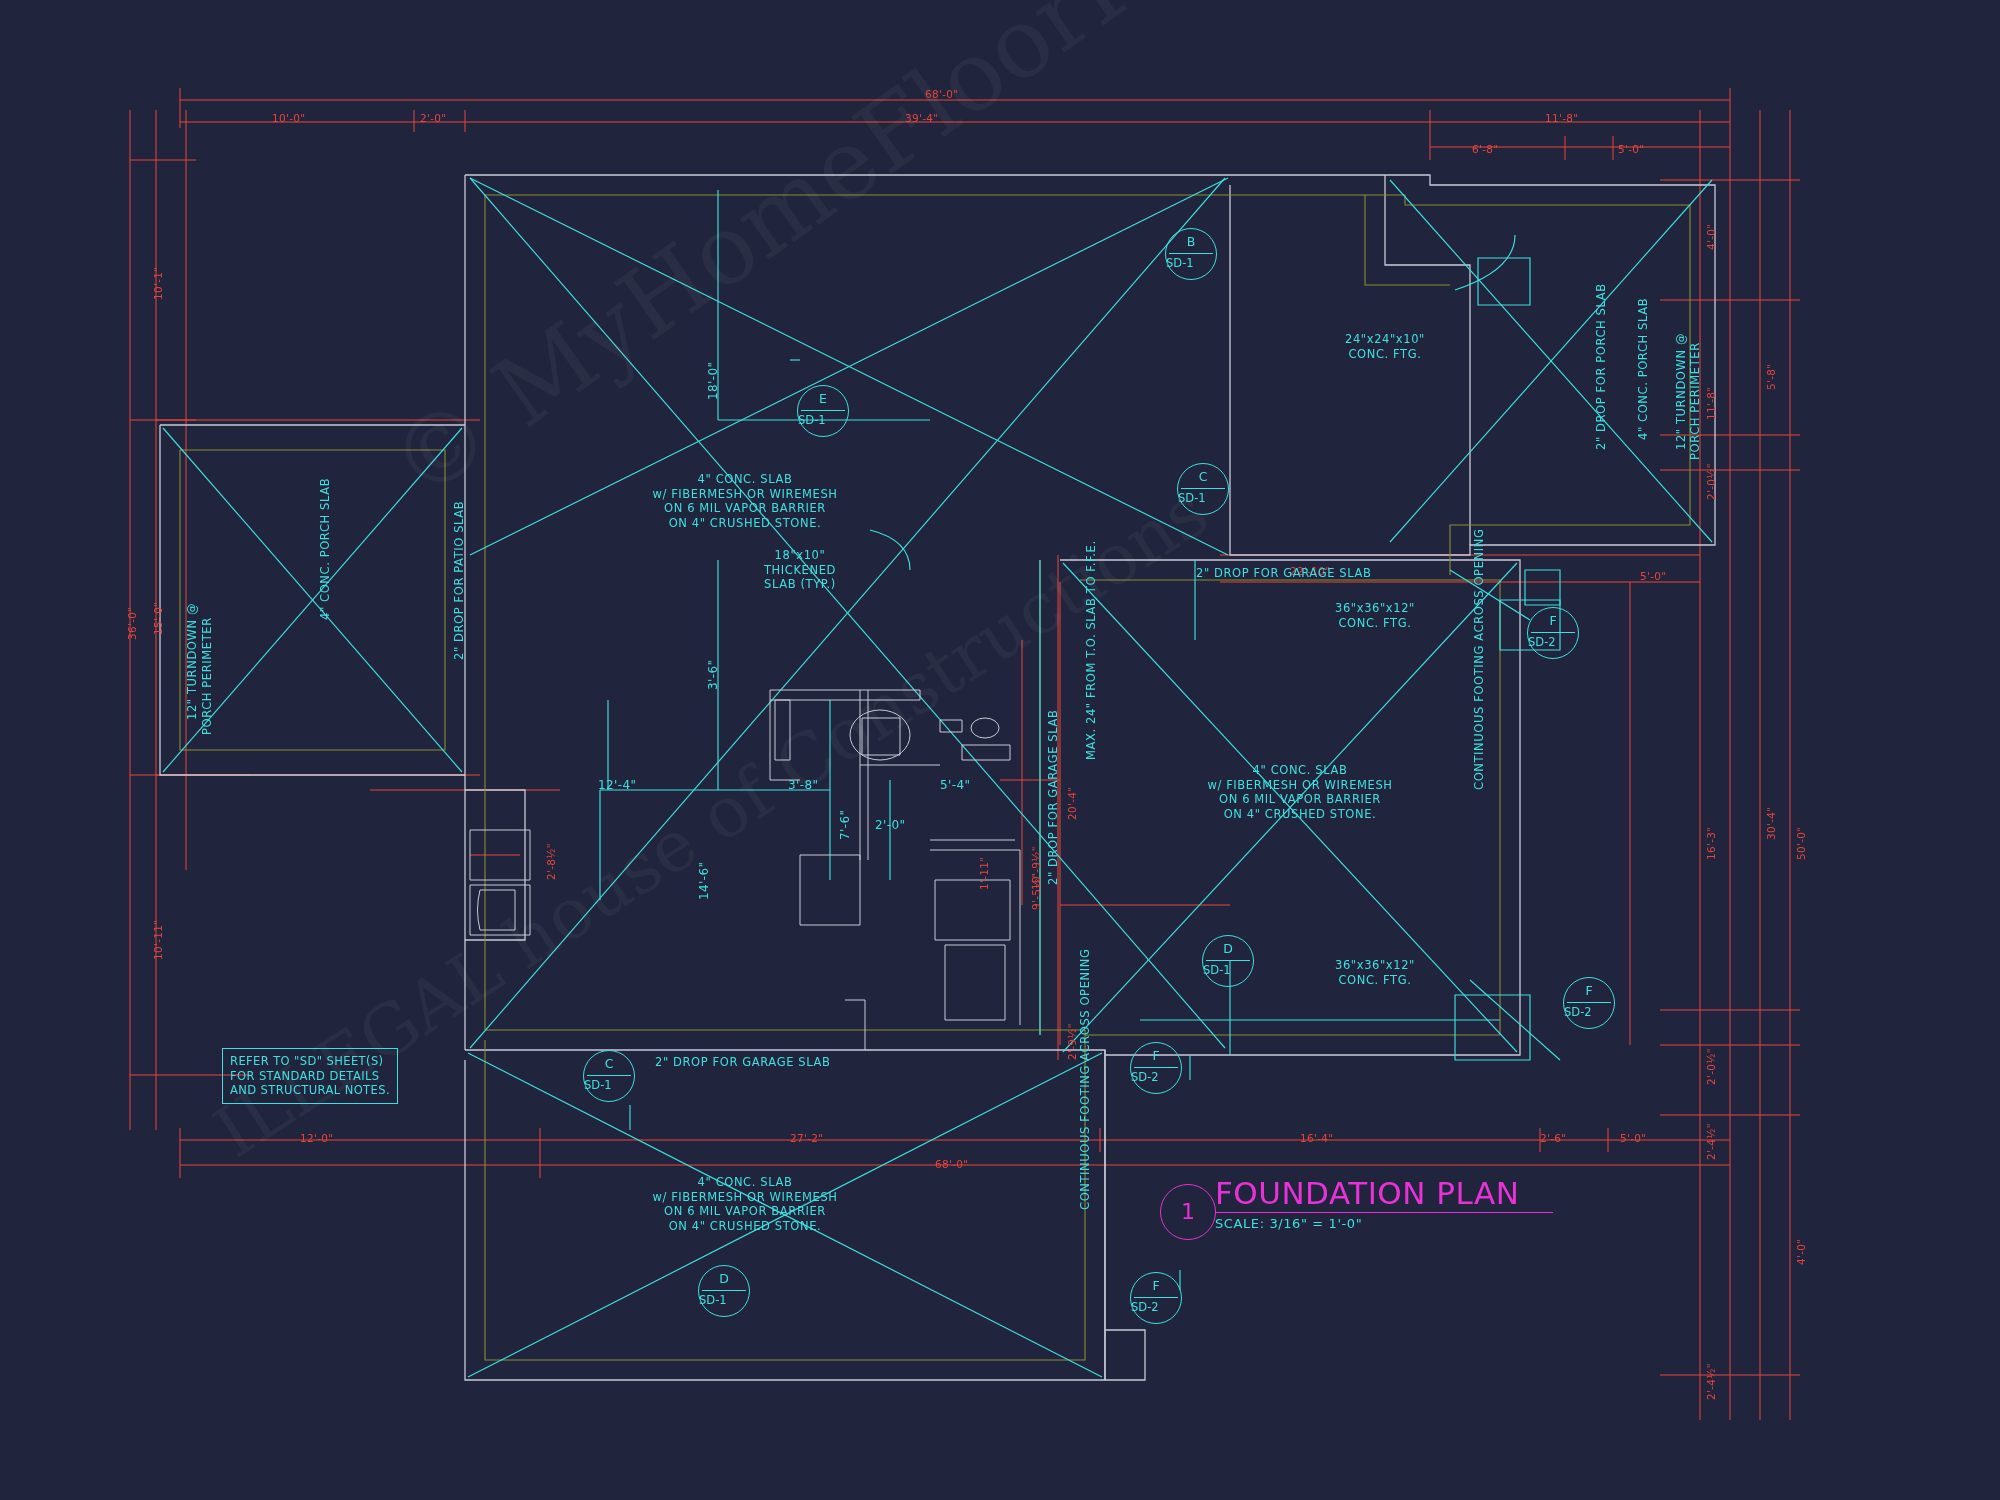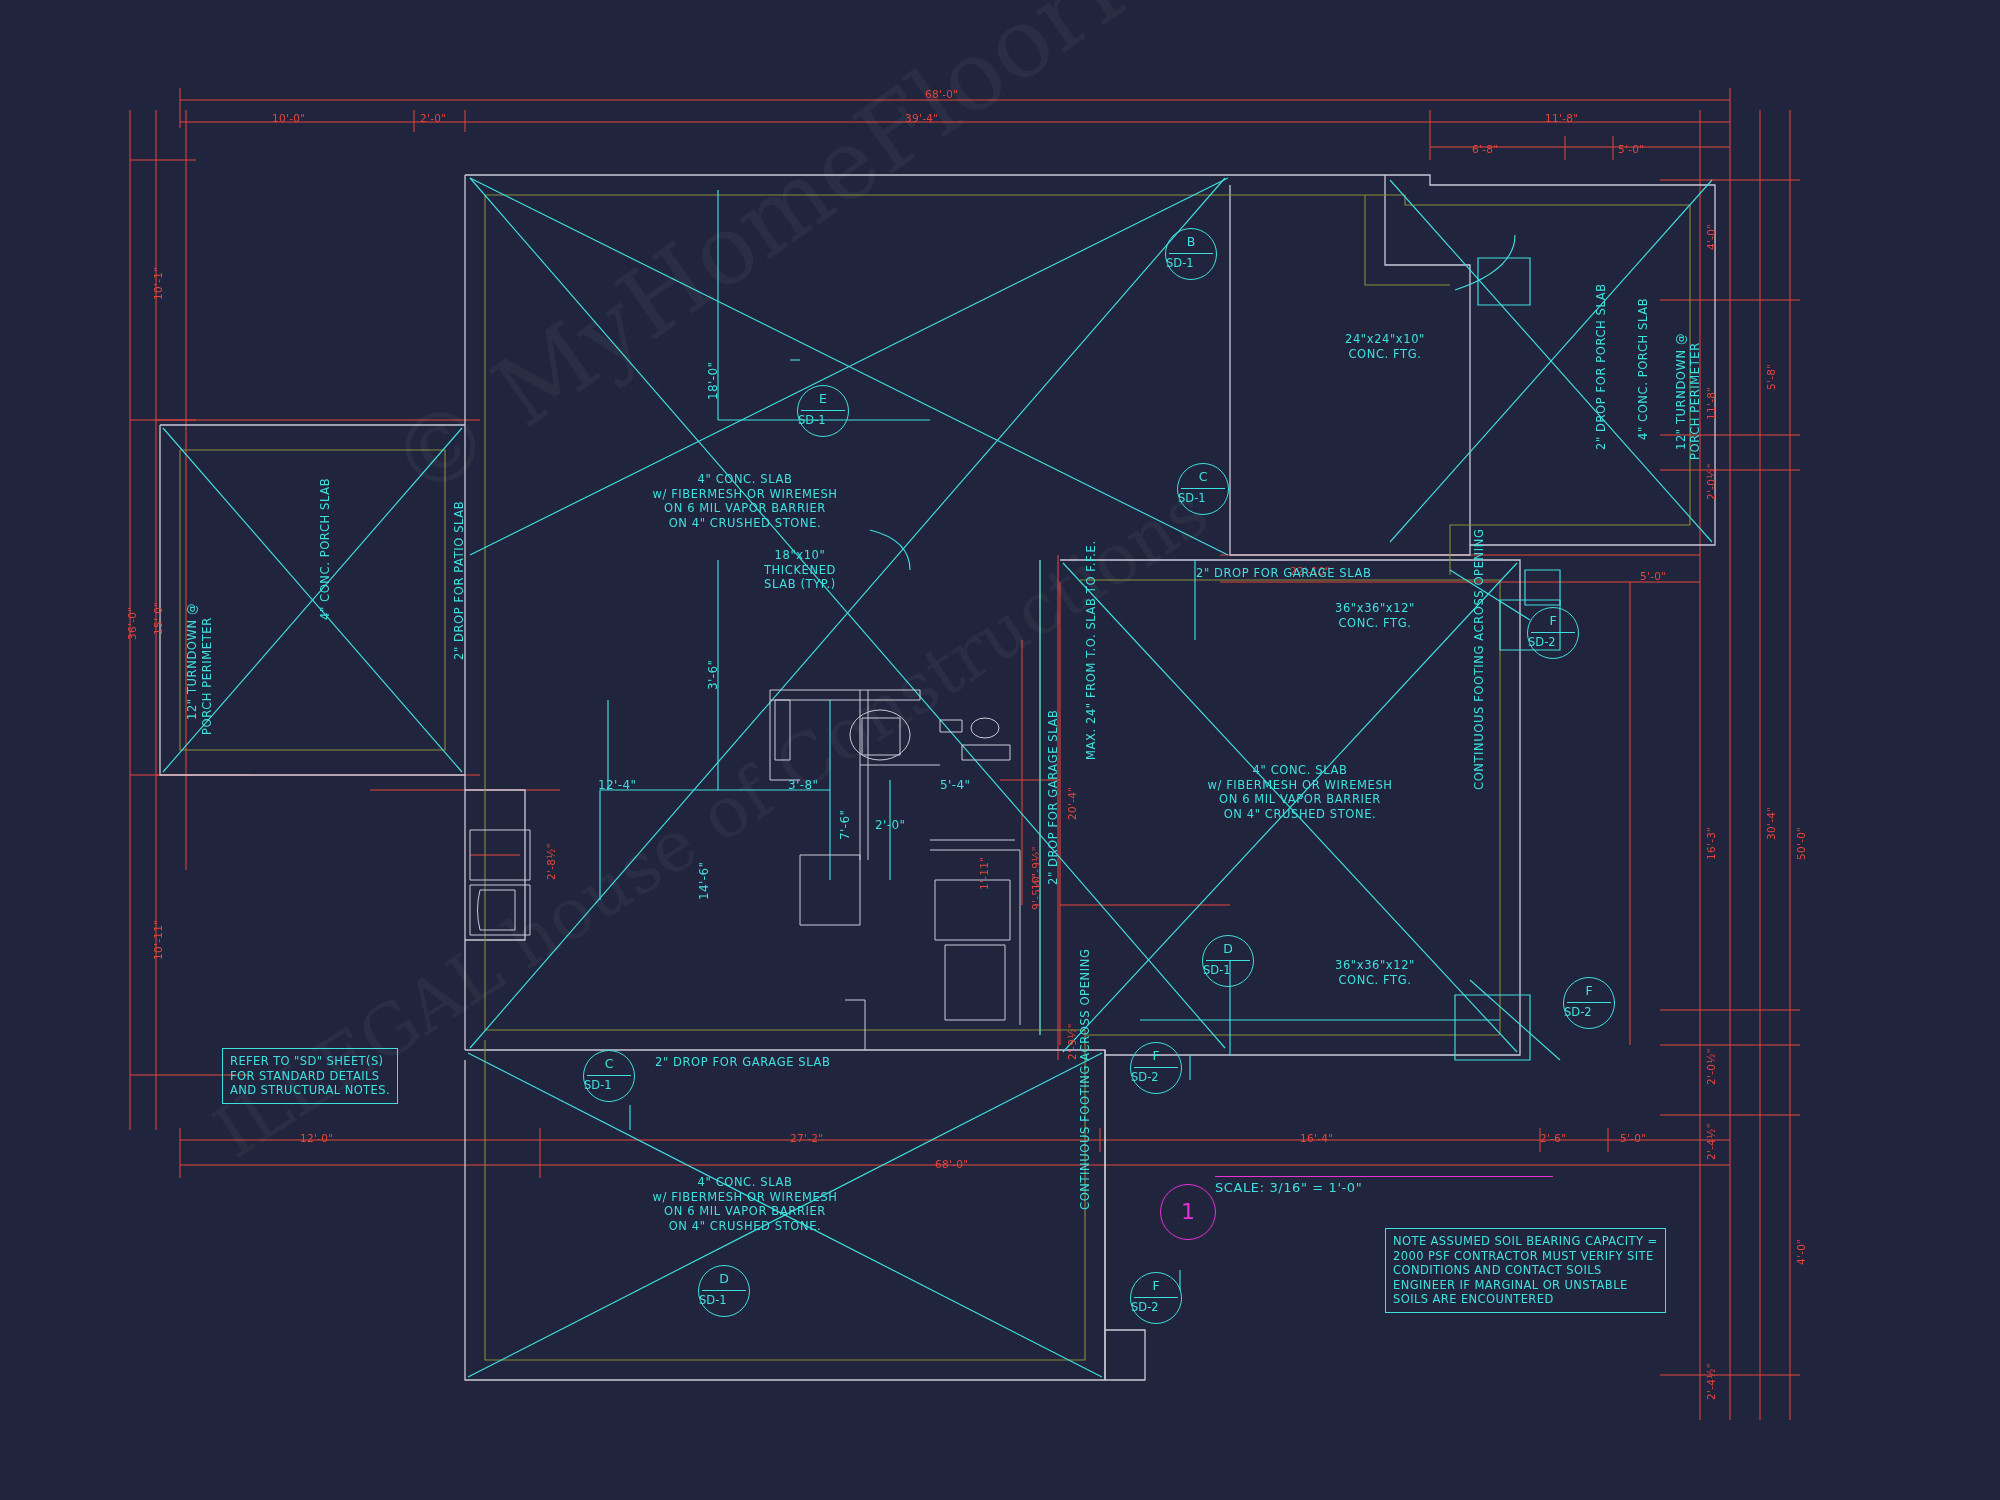--- a/index.html
+++ b/index.html
@@ -357,25 +357,21 @@
   </div>
   <div class="bub" style="left:1130px;top:1272px;">
     <div class="t">F</div>
     <div class="r"></div>
     <div class="b">SD-2</div>
   </div>
 
   <div class="notebox" style="left:222px;top:1048px;">REFER TO "SD" SHEET(S)
 FOR STANDARD DETAILS
 AND STRUCTURAL NOTES.</div>
-  <div class="notebox" style="left:1385px;top:1228px;">NOTE ASSUMED SOIL BEARING CAPACITY =
-2000 PSF CONTRACTOR MUST VERIFY SITE
-CONDITIONS AND CONTACT SOILS
-ENGINEER IF MARGINAL OR UNSTABLE
-SOILS ARE ENCOUNTERED</div>
 
   <div id="titlenum">1</div>
   <div id="titlewrap">
+    <div id="title">FOUNDATION PLAN</div>
     <div id="titlerule"></div>
     <div id="scale">SCALE: 3/16" = 1'-0"</div>
   </div>
 
 </div>
 
 </body></html>

